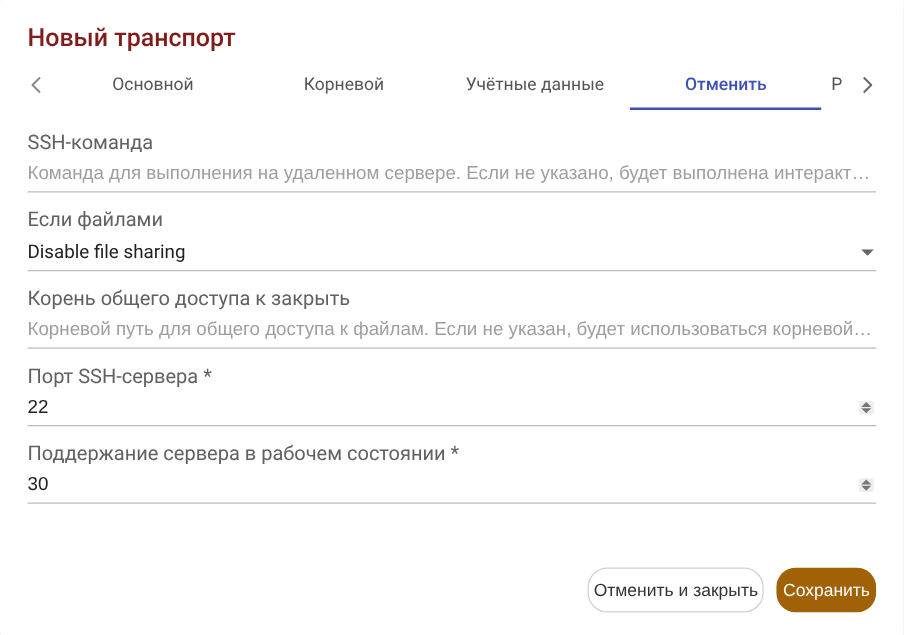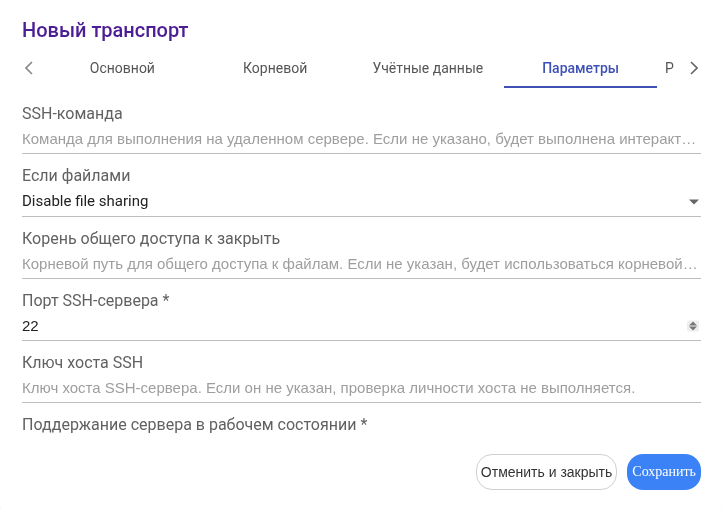--- a/index.html
+++ b/index.html
@@ -16,21 +16,21 @@
     width: 100%;
     height: 100%;
     display: flex;
     flex-direction: column;
     border-radius: 2px;
     box-shadow: 0 2px 10px rgba(0,0,0,0.2);
   }
   .title {
     font-size: 20px;
     font-weight: 500;
-    color: #4c1d95;
+    color: #7f1d1d;
     padding: 18px 22px 6px 22px;
   }
   .tabs-row {
     display: flex;
     align-items: center;
     padding: 0 14px;
     justify-content: space-between;
   }
   .tab-scroll {
     width: 32px;
@@ -160,44 +160,43 @@
     border-radius: 16px;
     cursor: pointer;
     border: 1px solid transparent;
   }
   .btn-secondary {
     background: #fff;
     color: #333;
     border-color: #d0d0d0;
   }
   .btn-primary {
-    background: #3b82f6;
+    background: #a16207;
     color: #fff;
-    font-family: Liberation Serif, serif;
   }
   svg { display: block; }
 </style>
 </head>
 <body>
 
 <div class="dialog">
 
   <div class="title">Новый транспорт</div>
 
   <div class="tabs-row">
     <div class="tab-scroll">
       <svg width="10" height="14" viewBox="0 0 10 14">
           <path d="M7 1 L1 7 L7 13" fill="none" stroke="#888" stroke-width="1.6"></path>
         </svg>
     </div>
     <div class="tabs">
       <div class="tab">Основной</div>
       <div class="tab">Корневой</div>
       <div class="tab">Учётные данные</div>
-      <div class="tab active">Параметры</div>
+      <div class="tab active">Отменить</div>
       <div class="tab cut">Р</div>
     </div>
     <div class="tab-scroll">
       <svg width="10" height="14" viewBox="0 0 10 14">
           <path d="M3 1 L9 7 L3 13" fill="none" stroke="#666" stroke-width="1.6"></path>
         </svg>
     </div>
   </div>
 
   <div class="content">
@@ -228,26 +227,20 @@
       <label class="field-label">Порт SSH-сервера *</label>
       <div class="field-input-wrap">
         <input class="field-input" type="text" value="22" style="">
         <div class="spinner">
             <span class="up"></span>
             <span class="down"></span>
           </div>
       </div>
     </div>
 
-    <div class="field">
-      <label class="field-label">Ключ хоста SSH</label>
-      <div class="field-input-wrap">
-        <input class="field-input" placeholder="Ключ хоста SSH-сервера. Если он не указан, проверка личности хоста не выполняется." style="">
-      </div>
-    </div>
 
     <div class="field">
       <label class="field-label">Поддержание сервера в рабочем состоянии *</label>
       <div class="field-input-wrap">
         <input class="field-input" type="text" value="30" style="">
         <div class="spinner">
             <span class="up"></span>
             <span class="down"></span>
           </div>
       </div>

